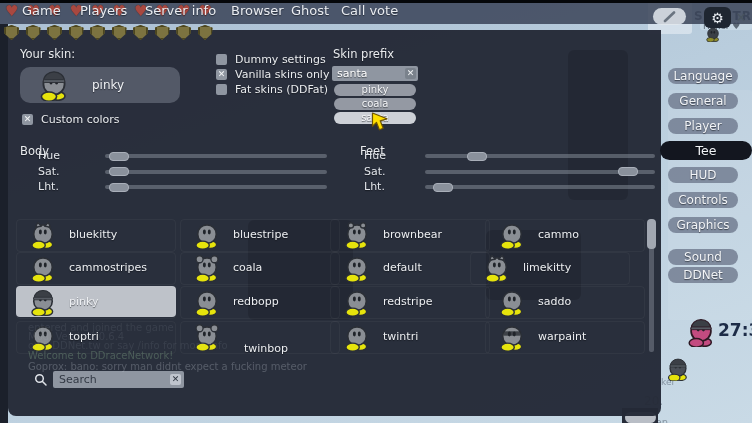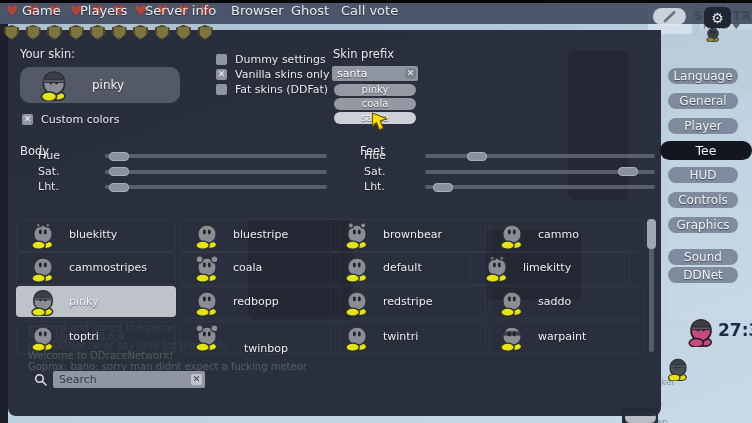--- a/index.html
+++ b/index.html
@@ -61,21 +61,21 @@
   .skins-header{left:8px;top:173px;width:637px;height:14px;border-radius:3px;
                 background:rgba(148,153,163,0.55);text-align:center;}
   .skins-header span{position:static;color:#f5f6f8;font-size:10.5px;line-height:14px;}
   .skin-item-label{color:#eceef1;font-size:11px;}
   .skin-sel{background:rgba(203,207,214,0.92);border-radius:4px;}
   .cellframe{border:1px solid rgba(255,255,255,0.04);border-radius:4px;}
   .scroll-track{left:641px;top:189px;width:5px;height:133px;border-radius:2px;
                 background:rgba(140,146,158,0.45);}
   .scroll-handle{left:639px;top:189px;width:9px;height:30px;border-radius:4px;
                  background:#a2a8b2;}
-  .search-box{left:45px;top:341px;width:152px;height:17px;border-radius:2px;
+  .search-box{left:45px;top:341px;width:131px;height:17px;border-radius:2px;
               background:rgba(152,159,170,0.92);}
   .search-box .val{left:6px;top:2px;color:#333a45;font-size:11px;}
   .search-box .clr{right:3px;top:3px;width:11px;height:11px;border-radius:2px;
                    background:rgba(196,201,209,0.9);color:#2f3640;font-size:9px;
                    line-height:11px;text-align:center;font-weight:bold;}
   
   .tab{position:absolute;left:668px;width:70px;height:16px;border-radius:8px;
        background:rgba(108,118,138,0.78);color:#f2f4f7;font-size:12px;
        text-align:center;line-height:16px;z-index:21;}
   .tab.active{left:660px;width:92px;height:19px;border-radius:10px;background:#13161f;

